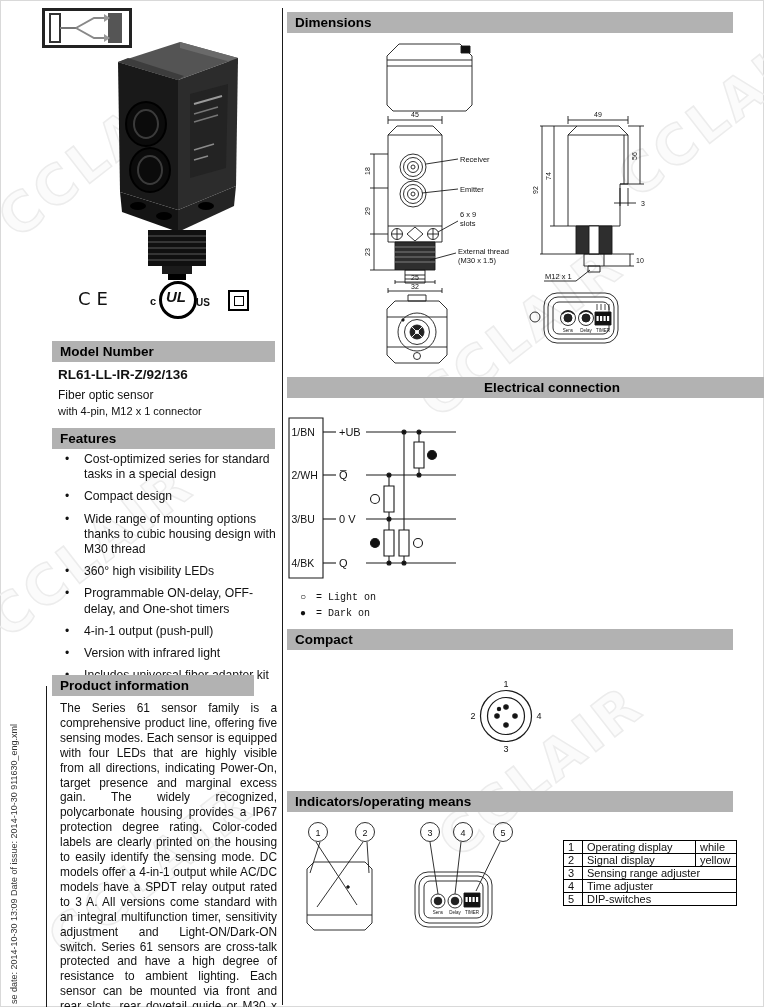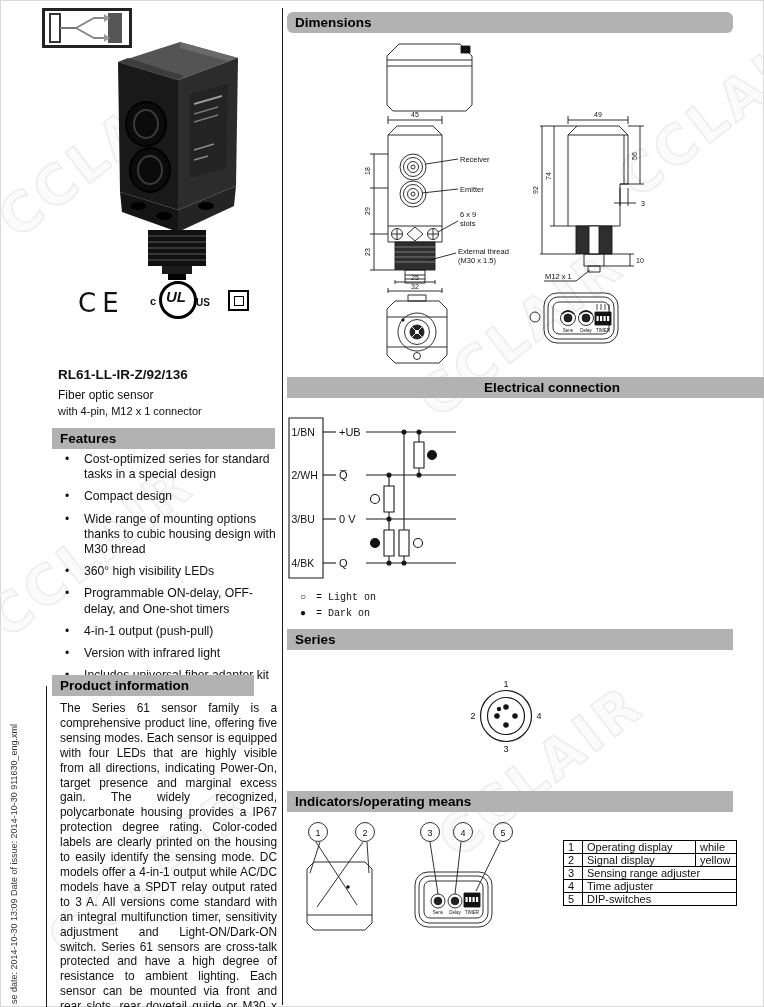--- a/index.html
+++ b/index.html
@@ -18,21 +18,21 @@
   ul.features{position:absolute;left:58px;top:452px;width:220px;margin:0;padding:0;list-style:none;}
   ul.features li{position:relative;padding-left:26px;font-size:12.2px;line-height:15.2px;
                  margin-bottom:7px;}
   ul.features li::before{content:"\2022";position:absolute;left:7px;top:0;}
   .prodinfo{position:absolute;left:60px;top:701px;width:217px;font-size:11.9px;line-height:14.9px;
             text-align:justify;}
   .sidetext{position:absolute;left:9px;top:1004px;transform:rotate(-90deg);transform-origin:0 0;
             font-size:9px;color:#333;white-space:nowrap;width:280px;}
   
   .ce{position:absolute;left:78px;top:288px;font-family:"DejaVu Sans",sans-serif;
-      font-size:26px;letter-spacing:6px;color:#111;}
+      font-size:18px;letter-spacing:6px;color:#111;}
   .ulmark{position:absolute;left:152px;top:281px;width:40px;height:40px;}
   .ulmark .circ{position:absolute;left:7px;top:0;width:32px;height:32px;border:3px solid #000;
         border-radius:50%;}
   .ulmark .ul{position:absolute;left:14px;top:7px;font-weight:bold;font-style:italic;font-size:15px;}
   .ulmark .c{position:absolute;left:-2px;top:14px;font-weight:bold;font-size:11px;}
   .ulmark .us{position:absolute;left:44px;top:16px;font-weight:bold;font-size:10px;}
   .sqsq{position:absolute;left:228px;top:290px;width:17px;height:17px;border:2px solid #000;}
   .sqsq .in{position:absolute;left:3.5px;top:3.5px;width:8px;height:8px;border:1.5px solid #000;}
   
   .legend{position:absolute;left:300px;top:590px;font-size:10px;line-height:15.5px;font-family:Liberation Mono, monospace;}
@@ -113,40 +113,41 @@
   <div class="ulmark">
     <span class="c">c</span>
     <span class="circ"></span>
     <span class="ul">UL</span>
     <span class="us">US</span>
   </div>
   <div class="sqsq">
       <span class="in"></span>
     </div>
 
+  <div class="hbar" style="left:52px;top:341px;width:223px;">Model Number</div>
   <div class="model-no">RL61-LL-IR-Z/92/136</div>
   <div class="model-l1">Fiber optic sensor</div>
   <div class="model-l2">with 4-pin, M12 x 1 connector</div>
 
   <div class="hbar" style="left:52px;top:428px;width:223px;">Features</div>
   <ul class="features">
     <li>Cost-optimized series for standard tasks in a special design</li>
     <li>Compact design</li>
     <li>Wide range of mounting options thanks to cubic housing design with M30 thread</li>
     <li>360° high visibility LEDs</li>
     <li>Programmable ON-delay, OFF-delay, and One-shot timers</li>
     <li>4-in-1 output (push-pull)</li>
     <li>Version with infrared light</li>
     <li>Includes universal fiber adapter kit</li>
   </ul>
 
   <div class="hbar" style="left:52px;top:675px;width:202px;">Product information</div>
   <div class="prodinfo">The Series 61 sensor family is a comprehensive product line, offering five sensing modes. Each sensor is equipped with four LEDs that are highly visible from all directions, indicating Power-On, target presence and marginal excess gain. The widely recognized, polycarbonate housing provides a IP67 protection degree rating. Color-coded labels are clearly printed on the housing to easily identify the sensing mode. DC models offer a 4-in-1 output while AC/DC models have a SPDT relay output rated to 3 A. All versions come standard with an integral multifunction timer, sensitivity adjustment and Light-ON/Dark-ON switch. Series 61 sensors are cross-talk protected and have a high degree of resistance to ambient lighting. Each sensor can be mounted via front and rear slots, rear dovetail guide or M30 x 1.5 mounting base. Additionally, cabled sensor models provide ½" - 14 NPT internal threads for use with flexible conduit.</div>
 
-  <div class="hbar" style="left:287px;top:12px;width:446px;border-radius:6px;">Dimensions</div>
+  <div class="hbar" style="left:287px;top:12px;width:446px;">Dimensions</div>
 
   <svg style="left:292px;top:36px;" width="440" height="340" viewBox="0 0 440 340" fill="none" stroke="#1a1a1a" stroke-width="0.9">
 
     <path d="M107,8 L168,8 L180,20 L180,69 L174,75 L101,75 L95,69 L95,20 Z"></path>
     <line x1="95" y1="24" x2="180" y2="24"></line>
     <line x1="95" y1="30" x2="180" y2="30"></line>
     <rect x="169" y="10" width="9" height="7" fill="#111"></rect>
 
     <line x1="96" y1="84" x2="150" y2="84"></line>
     <line x1="96" y1="80" x2="96" y2="88"></line>
@@ -321,21 +322,21 @@
     <circle cx="101" cy="107" r="2" fill="#111"></circle>
     <circle cx="101" cy="151" r="2" fill="#111"></circle>
       <circle cx="116" cy="151" r="2" fill="#111"></circle>
   </svg>
 
   <div class="legend">
     <div><span class="sym">○</span><span>= Light on</span></div>
     <div><span class="sym">●</span><span>= Dark on</span></div>
   </div>
 
-  <div class="hbar" style="left:287px;top:629px;width:446px;">Series</div>
+  <div class="hbar" style="left:287px;top:629px;width:446px;">Compact</div>
 
   <svg style="left:458px;top:676px;" width="100" height="84" viewBox="0 0 100 84" fill="none" stroke="#1a1a1a" stroke-width="1.2">
     <circle cx="48" cy="40" r="25.5"></circle>
     <circle cx="48" cy="40" r="18.5"></circle>
     <circle cx="48" cy="31" r="2.2" fill="#111"></circle>
     <circle cx="41" cy="33" r="1.6" fill="#111"></circle>
     <circle cx="39" cy="40" r="2.2" fill="#111"></circle>
     <circle cx="57" cy="40" r="2.2" fill="#111"></circle>
     <circle cx="48" cy="49" r="2.2" fill="#111"></circle>
     <text x="48" y="11" font-size="9" text-anchor="middle" stroke="none" fill="#111">1</text>

